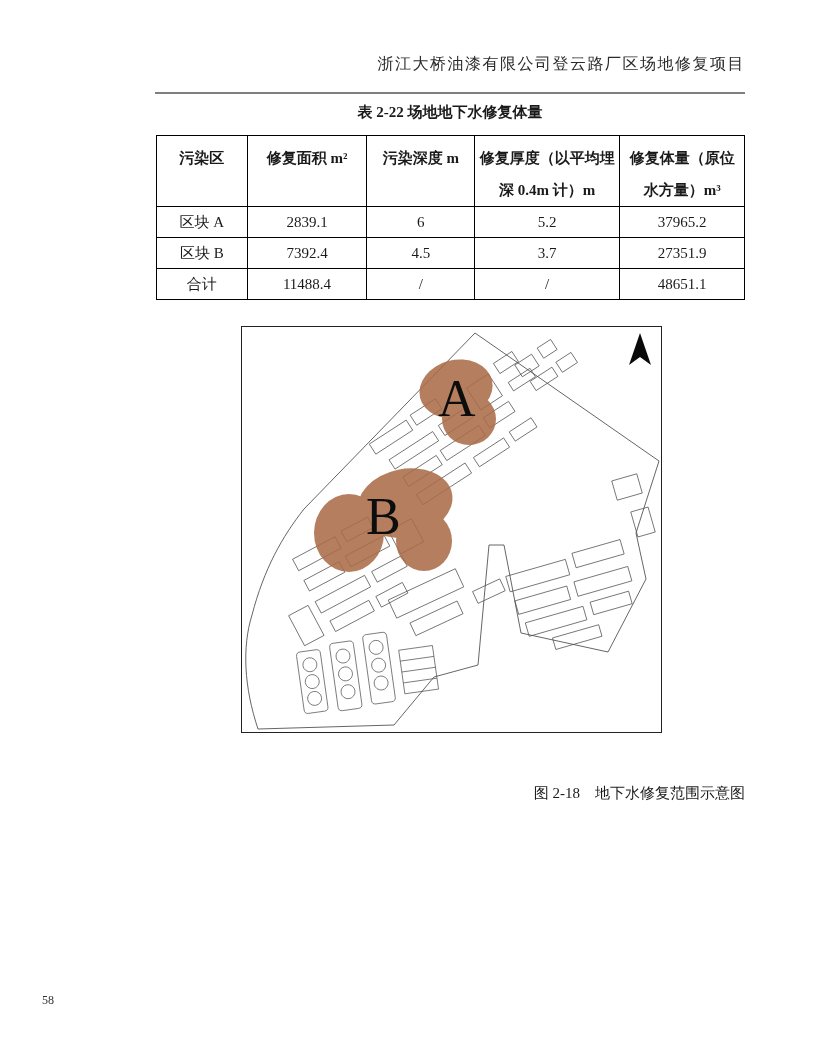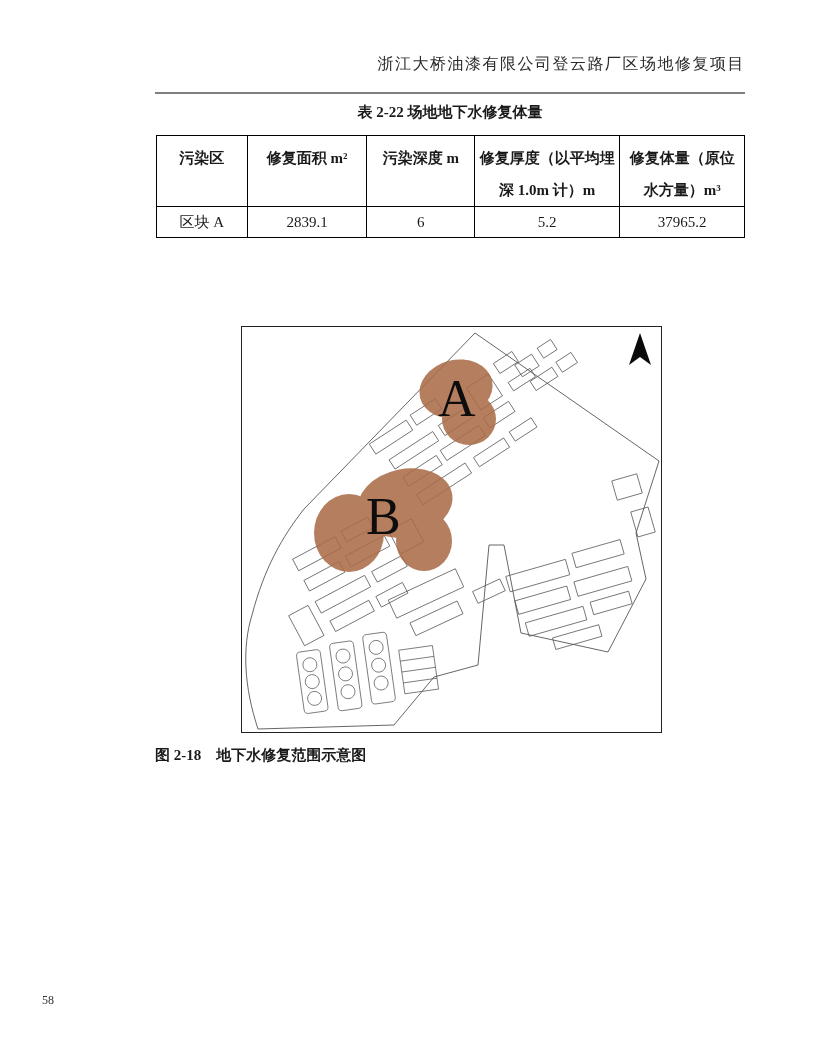--- a/index.html
+++ b/index.html
@@ -57,23 +57,23 @@
     font-weight: normal;
   }
   .figure-box {
     position: absolute;
     top: 318px; left: 199px; width: 421px; height: 407px;
     border: 1px solid #222;
     background: #fff;
   }
   .figure-caption {
     position: absolute;
-    top: 738px; left: 113px; width: 590px;
-    text-align: left;
-    font-weight: bold;
+    top: 776px; left: 113px; width: 590px;
+    text-align: right;
+    font-weight: normal;
     font-size: 15px;
   }
   .page-number {
     position: absolute;
     top: 985px; left: 0; width: 816px;
     text-align: left;
     font-size: 12px;
     color: #333;
   }
   svg .bld { stroke: #4f4f4f; fill: none; stroke-width: 0.7; }
@@ -96,31 +96,45 @@
         <col style="width:20.4%">
         <col style="width:18.3%">
         <col style="width:24.7%">
         <col style="width:21.2%">
     </colgroup>
     <thead>
         <tr>
           <th>污染区</th>
           <th>修复面积 m²</th>
           <th>污染深度 m</th>
-          <th>修复厚度（以平均埋深 1.0m 计）m</th>
+          <th>修复厚度（以平均埋深 0.4m 计）m</th>
           <th>修复体量（原位水方量）m³</th>
         </tr>
       </thead>
     <tbody>
         <tr>
           <td>区块 A</td>
           <td>2839.1</td>
           <td>6</td>
           <td>5.2</td>
           <td>37965.2</td>
+        </tr>
+        <tr>
+          <td>区块 B</td>
+          <td>7392.4</td>
+          <td>4.5</td>
+          <td>3.7</td>
+          <td>27351.9</td>
+        </tr>
+        <tr>
+          <td>合计</td>
+          <td>11488.4</td>
+          <td>/</td>
+          <td>/</td>
+          <td>48651.1</td>
         </tr>
       </tbody>
   </table>
 
   <div class="figure-box">
     <svg width="421" height="407" viewBox="0 0 421 407">
 
       <path class="boundary" d="M 233,6 L 417,134 L 394,206 L 404,252 L 366,325 L 279,306 L 262,218 L 247,218 L 236,338 L 192,350 L 152,398 L 16,402 C 2,360 0,320 10,288 C 22,242 40,210 62,182 Z"></path>
 
       <g class="bld" transform="rotate(-33 230 110)">

